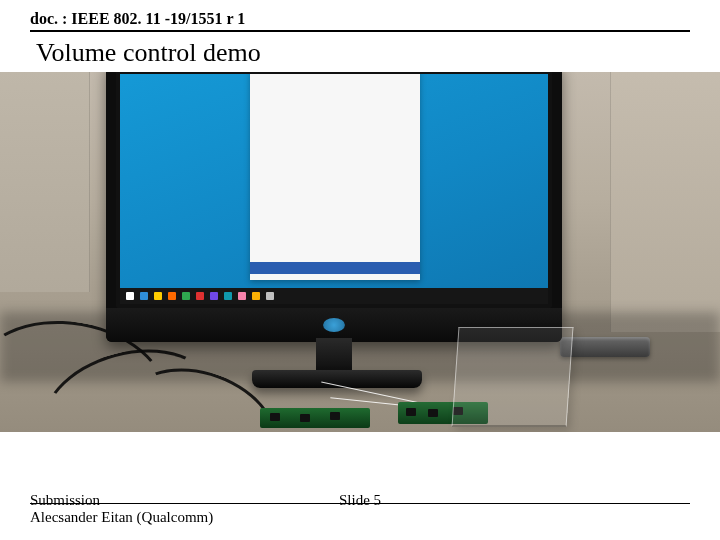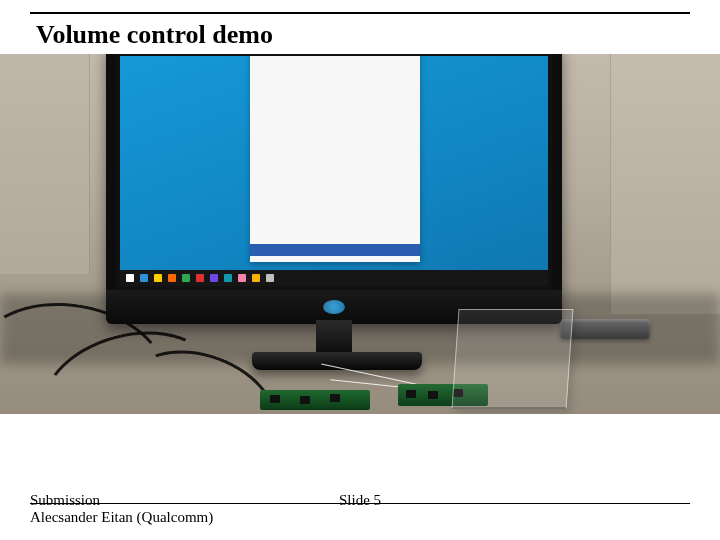--- a/index.html
+++ b/index.html
@@ -19,21 +19,21 @@
     font-weight: bold;
   }
   .header-rule {
     margin: 0 30px;
     border: none;
     border-top: 2px solid #000;
   }
   .title {
     padding: 6px 30px 4px 36px;
     font-size: 26px;
-    font-weight: bold;
+    font-weight: normal;
     border-radius: 20px;
   }
   .photo-wrap {
     width: 720px;
     height: 360px;
     position: relative;
     overflow: hidden;
     background: #b6ad9f;
   }
   
@@ -188,20 +188,21 @@
     position: absolute;
     left: 30px; right: 30px; bottom: 36px;
     border: none; border-top: 1.5px solid #000;
   }
   .footer .center { position: absolute; left: 50%; transform: translateX(-50%); }
 </style>
 </head>
 <body>
 
 <div class="header">
+  <span>doc. : IEEE 802. 11 -19/1551 r 1</span>
 </div>
 <hr class="header-rule">
 
 <div class="title">Volume control demo</div>
 
 <div class="photo-wrap">
   <div class="desk"></div>
   <div class="wall-left"></div>
   <div class="wall-right"></div>
   <div class="desk-shadow"></div>

